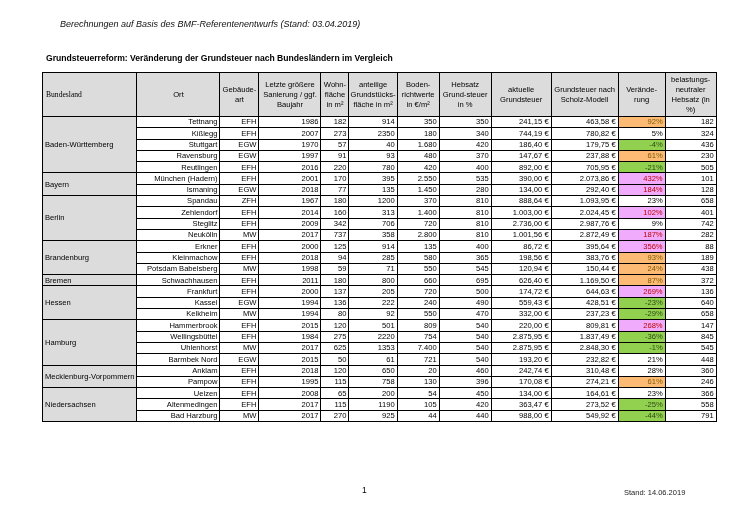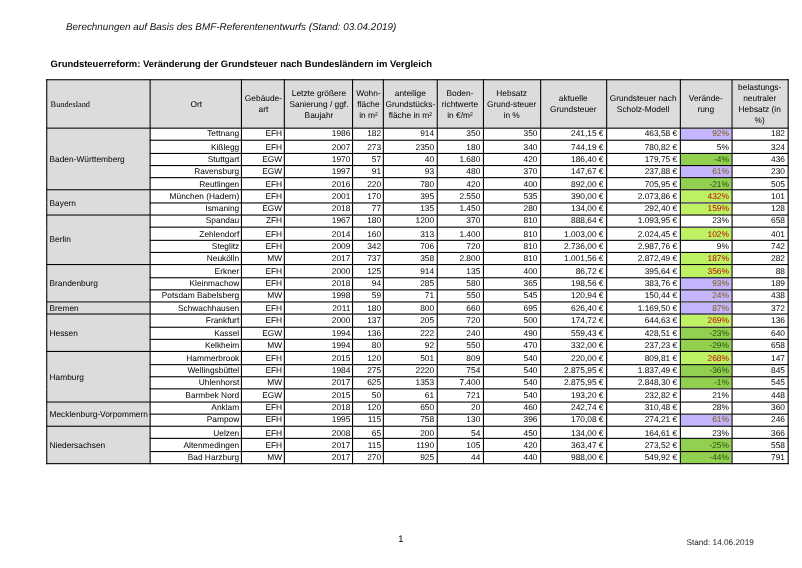--- a/index.html
+++ b/index.html
@@ -10,22 +10,22 @@
   table.grid { position:absolute; left:42px; top:72px; border-collapse:collapse; table-layout:fixed;
                font-size:7.6px; }
   table.grid th, table.grid td { border:1px solid #000; padding:0 2px; height:10.3px; line-height:9.5px;
                white-space:nowrap; overflow:hidden; }
   table.grid thead th { background:#dcdcdc; font-weight:normal; text-align:center; white-space:normal;
                height:43px; line-height:10px; padding:0 1px; vertical-align:middle; }
   table.grid thead th.left { text-align:left; padding-left:3px;font-family:Liberation Serif, serif; }
   td.land { background:#dcdcdc; vertical-align:middle; white-space:normal; line-height:11px; padding-left:2px; }
   td.txt { text-align:right; }
   td.num { text-align:right; }
-  td.chg-red { background:#bef264; color:#c00000; }
-  td.chg-orange { background:#c4b5fd; color:#7a5a00; }
+  td.chg-red { background:#f0abfc; color:#c00000; }
+  td.chg-orange { background:#fdba74; color:#7a5a00; }
   td.chg-green { background:#92d050; color:#2a4a10; }
   .pagenum { position:absolute; left:362px; top:485px; font-size:8.5px; }
   .stand { position:absolute; left:624px; top:488px; font-size:7.5px; color:#222; }
 </style>
 </head>
 <body>
 
 <div class="subtitle">Berechnungen auf Basis des BMF-Referentenentwurfs (Stand: 03.04.2019)</div>
 <div class="heading">Grundsteuerreform: Veränderung der Grundsteuer nach Bundesländern im Vergleich</div>
 
@@ -144,21 +144,21 @@
       <tr>
         <td class="txt">Ismaning</td>
         <td class="txt">EGW</td>
         <td class="num">2018</td>
         <td class="num">77</td>
         <td class="num">135</td>
         <td class="num">1.450</td>
         <td class="num">280</td>
         <td class="num">134,00 €</td>
         <td class="num">292,40 €</td>
-        <td class="num chg-red">159%</td>
+        <td class="num chg-red">184%</td>
         <td class="num">128</td>
       </tr>
       <tr>
         <td class="land" rowspan="4">Berlin</td>
         <td class="txt">Spandau</td>
         <td class="txt">ZFH</td>
         <td class="num">1967</td>
         <td class="num">180</td>
         <td class="num">1200</td>
         <td class="num">370</td>

